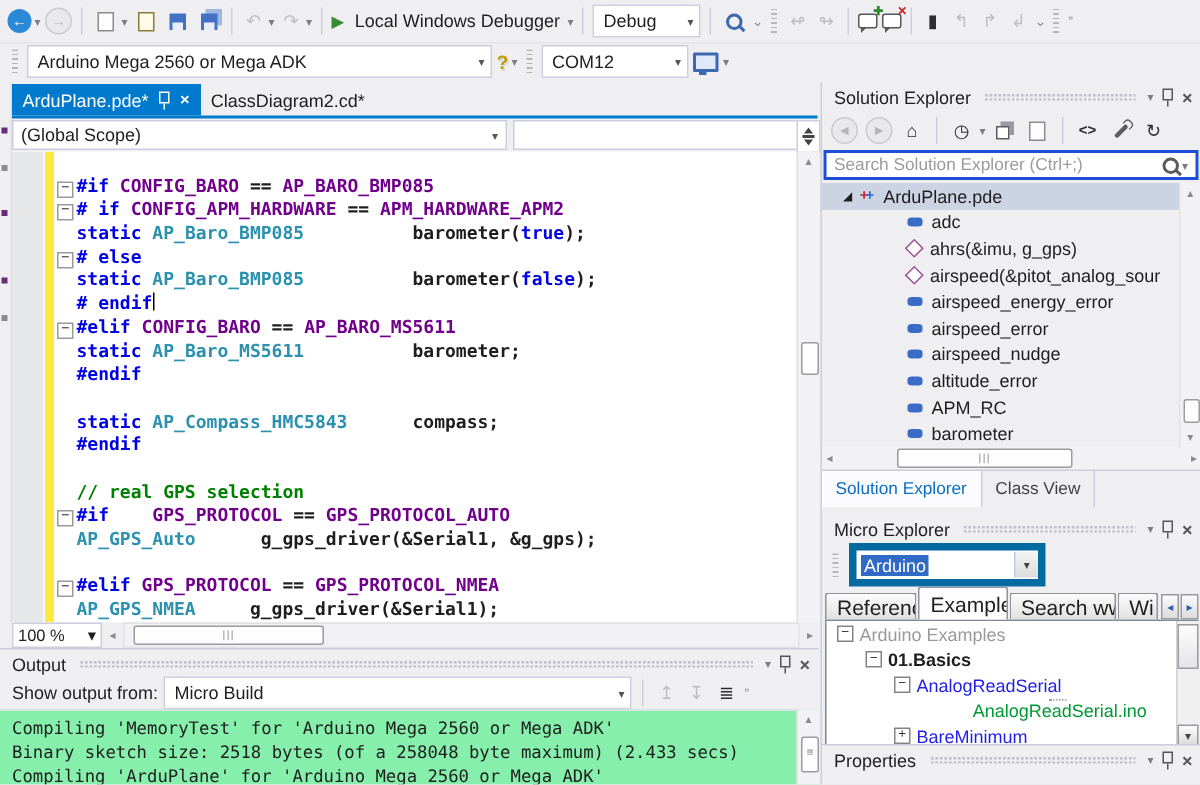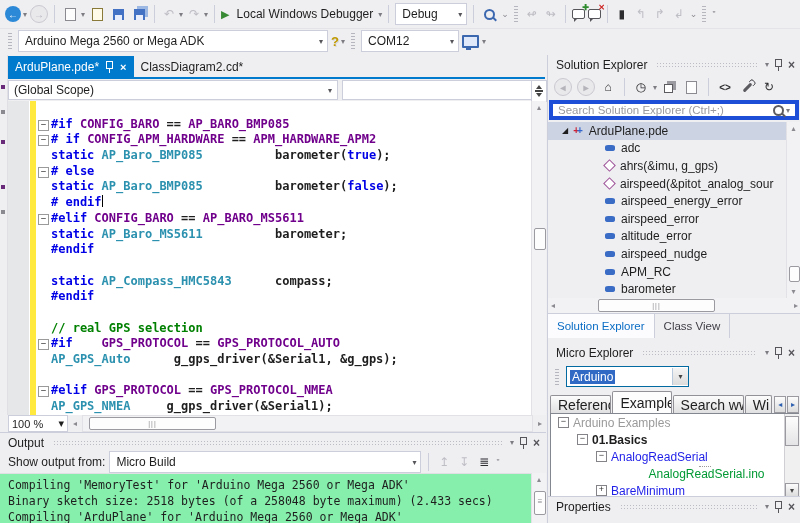--- a/index.html
+++ b/index.html
@@ -100,21 +100,21 @@
   .outtb{display:flex;align-items:center;height:20px;padding-left:8px;gap:4px;}
   .outbody{position:absolute;left:0;top:40px;right:0;bottom:0;background:#86efac;border-top:1px solid #e0e0e4;
            font-family:"DejaVu Sans Mono",monospace;font-size:11.5px;color:#1e1e1e;padding:3px 0 0 8px;line-height:16px;white-space:pre;}
   .outsb{position:absolute;right:0;top:40px;width:14px;bottom:0;background:#f2f2f4;border-left:1px solid #e2e2e6;}
   .outsb .arr{position:absolute;left:0;width:14px;text-align:center;font-size:8px;color:#8a8a90;}
   .outsb .thumb{position:absolute;left:2px;top:18px;width:10px;height:22px;background:#fdfdfd;border:1px solid #9a9aa0;border-radius:2px;
                 text-align:center;font-size:8px;line-height:20px;color:#8a8a90;}
   
   .rightcol{left:547px;top:55px;width:253px;height:468px;background:#efeff2;border-left:1px solid #cccedb;}
   .setb{position:absolute;left:0;top:20px;width:100%;height:24px;display:flex;align-items:center;gap:5px;padding-left:6px;box-sizing:border-box;}
-  .search{position:absolute;left:1px;top:45px;width:250px;height:20px;background:#fff;border:4px solid #1d4ed8;display:flex;align-items:center;justify-content:space-between;padding:0 5px;box-sizing:border-box;}
+  .search{position:absolute;left:1px;top:45px;width:250px;height:20px;background:#fff;border:2px solid #1d4ed8;display:flex;align-items:center;justify-content:space-between;padding:0 5px;box-sizing:border-box;}
   .search .ph{color:#9a9a9f;font-size:11.5px;}
   .setree{position:absolute;left:0;top:67px;width:239px;height:176px;overflow:hidden;background:#efeff2;}
   .se-row{height:17.6px;display:flex;align-items:center;padding-left:57px;gap:6px;font-size:12px;white-space:nowrap;}
   .se-root{height:17.6px;display:flex;align-items:center;background:#ccd3e2;padding-left:14px;gap:5px;}
   .se-exp{font-size:8px;color:#1e1e1e;}
   .cpp{font-weight:bold;font-size:10px;letter-spacing:-2px;margin-right:3px;}
   .cpp b{color:#c23;} .cpp i{color:#36c;font-style:normal;}
   .ico-field{width:10px;height:6px;background:#3a6cc6;border-radius:3px/2px;display:inline-block;flex:none;}
   .ico-method{width:7px;height:7px;border:1.5px solid #9b4f96;display:inline-block;transform:rotate(45deg);flex:none;background:#fff;}
   .sevsb{position:absolute;right:0;top:67px;width:14px;height:176px;background:#f2f2f4;border-left:1px solid #e2e2e6;}
@@ -123,21 +123,21 @@
   .sehsb{position:absolute;left:0;top:243px;width:253px;height:15px;background:#f2f2f4;display:flex;align-items:center;}
   .sehsb .track{flex:1;position:relative;height:13px;}
   .sehsb .thumb{position:absolute;left:40px;top:0;width:115px;height:11px;background:#fdfdfd;border:1px solid #9a9aa0;border-radius:2px;
                 text-align:center;font-size:7px;line-height:11px;color:#8a8a90;letter-spacing:1px;}
   .btabs{position:absolute;left:0;top:258px;width:253px;height:24px;display:flex;align-items:stretch;background:#efeff2;border-top:1px solid #cccedb;}
   .btab{display:flex;align-items:center;padding:0 9px;font-size:11.5px;border-right:1px solid #cccedb;color:#3f3f46;}
   .btab.active{background:#fcfcfe;color:#0a6cc4;}
   
   .mex{position:absolute;left:0;top:288px;width:253px;}
   .mecombo-row{position:absolute;left:0;top:20px;width:100%;height:27px;display:flex;align-items:center;padding-left:4px;box-sizing:border-box;gap:4px;}
-  .mecombo{width:118px;height:19px;background:#fff;border:1px solid #0369a1;display:flex;align-items:center;justify-content:space-between;padding-left:3px;}
+  .mecombo{width:118px;height:19px;background:#fff;border:5px solid #0369a1;display:flex;align-items:center;justify-content:space-between;padding-left:3px;}
   .mecombo .sel{background:#316ac5;color:#fff;padding:0 2px;font-size:12px;}
   .mecombo .btn{width:15px;height:17px;background:linear-gradient(#f4f4f4,#dcdcdc);border-left:1px solid #b8c8dc;display:flex;align-items:center;justify-content:center;font-size:8px;color:#444;}
   .xtabs{position:absolute;left:2px;top:49px;width:249px;height:21px;display:flex;align-items:flex-end;}
   .xtab{height:17px;display:flex;align-items:center;padding:0 7px;background:linear-gradient(#fcfcfc,#e0e0e2);
         border:1px solid #919197;border-bottom:none;border-radius:2px 2px 0 0;font-size:14px;margin-right:1px;white-space:nowrap;overflow:hidden;}
   .xtab.active{height:21px;background:#fdfdfd;position:relative;z-index:2;}
   .tsb{width:14px;height:15px;background:linear-gradient(#fcfcfc,#dcdcdc);border:1px solid #9a9aa0;display:flex;align-items:center;justify-content:center;font-size:8px;color:#2d5fb0;margin-left:1px;}
   .metree{position:absolute;left:2px;top:70px;width:249px;height:85px;background:#fff;border:1px solid #828790;overflow:hidden;box-sizing:border-box;}
   .me-row{height:17px;display:flex;align-items:center;white-space:nowrap;font-size:12px;}
   .tbox{width:9px;height:9px;border:1px solid #848488;background:#fff;color:#333;font-size:9px;line-height:7px;text-align:center;margin-right:4px;flex:none;font-weight:normal;}
@@ -394,25 +394,25 @@
           <div class="se-row">
             <span class="ico-field"></span>
             <span>airspeed_energy_error</span>
           </div>
           <div class="se-row">
             <span class="ico-field"></span>
             <span>airspeed_error</span>
           </div>
           <div class="se-row">
             <span class="ico-field"></span>
+            <span>airspeed_nudge</span>
+          </div>
+          <div class="se-row">
+            <span class="ico-field"></span>
             <span>altitude_error</span>
-          </div>
-          <div class="se-row">
-            <span class="ico-field"></span>
-            <span>airspeed_nudge</span>
           </div>
           <div class="se-row">
             <span class="ico-field"></span>
             <span>APM_RC</span>
           </div>
           <div class="se-row">
             <span class="ico-field"></span>
             <span>barometer</span>
           </div>
         </div>

